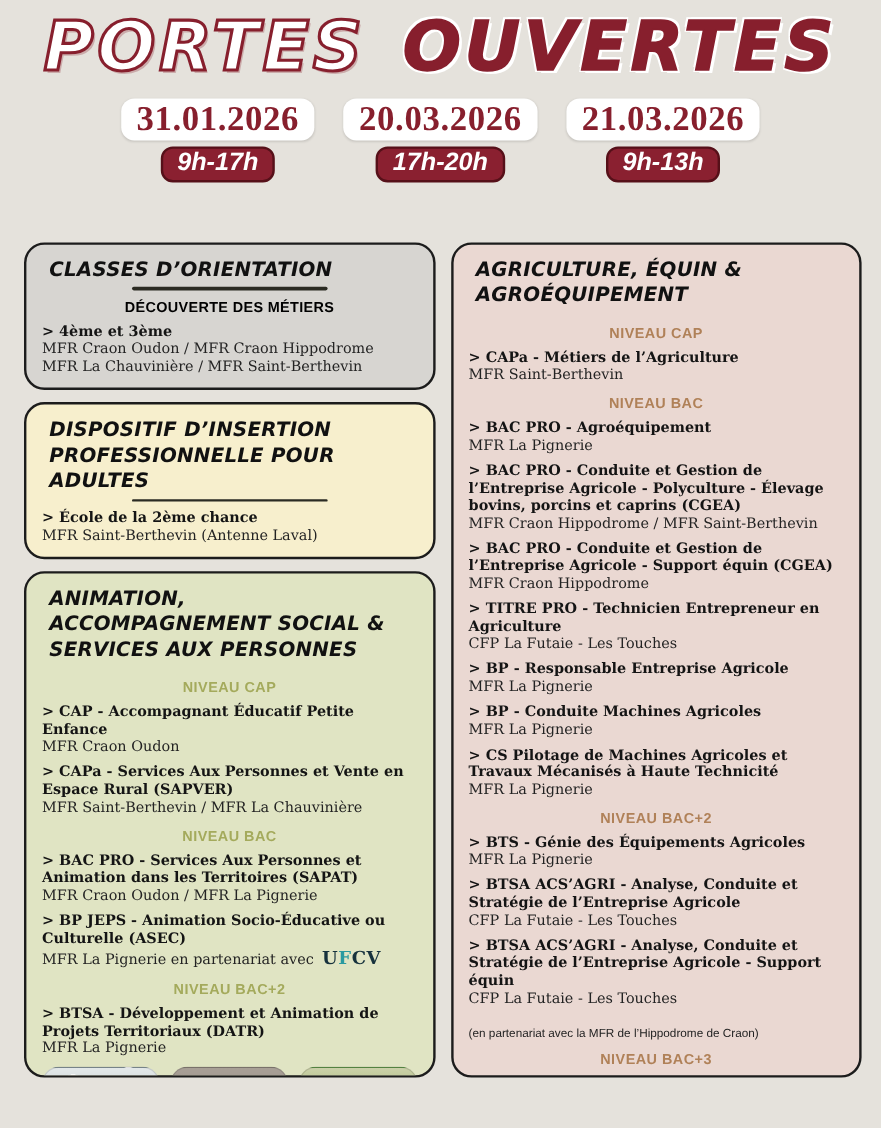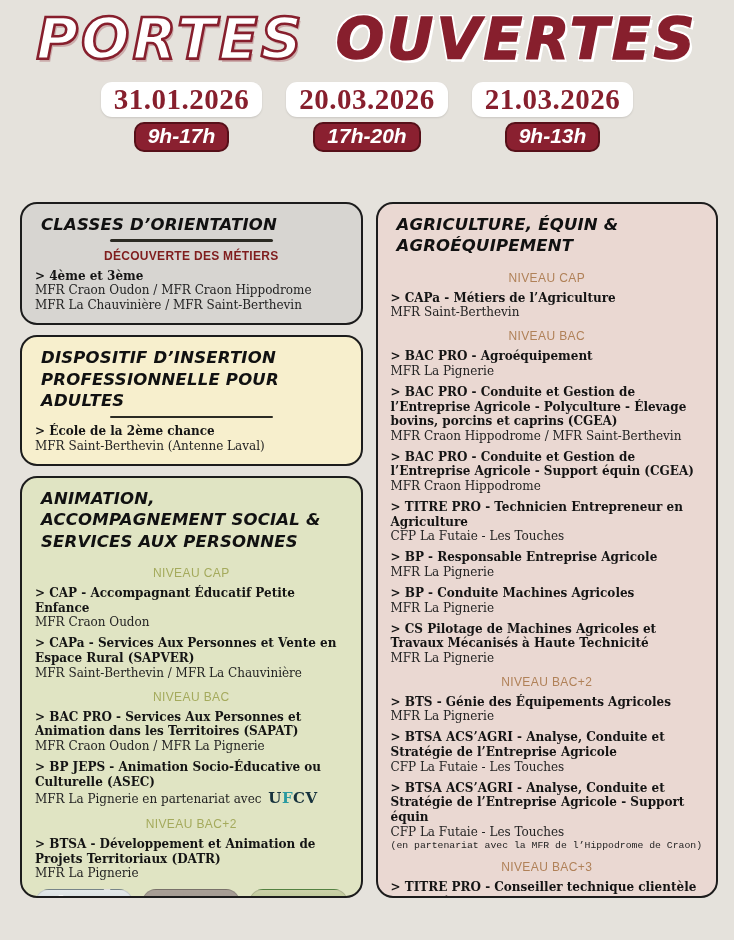--- a/index.html
+++ b/index.html
@@ -34,32 +34,32 @@
   .box-gray  { background:#d7d5d1; }
   .box-cream { background:#f7efcd; }
   .box-green { background:#e0e4c3; flex:1; display:flex; flex-direction:column; }
   .box-pink  { background:#ead8d2; flex:1; display:flex; flex-direction:column; }
 
   .box-title { font-family:"DejaVu Sans", sans-serif; font-weight:800; font-style:italic;
                text-align:left; font-size:16.5px; line-height:1.3; letter-spacing:.2px;
                color:#111; padding:2px 6px 0; }
   .title-rule { height:2.5px; background:#2b2b23; width:52%; margin:4px auto 1px; border-radius:2px; }
 
-  .subtitle { text-align:center; color:#7f1d1d; font-weight:bold; font-size:12px;
+  .subtitle { text-align:center; color:#000000; font-weight:bold; font-size:12px;
               letter-spacing:.3px; margin-top:7px; }
 
-  .niveau { text-align:center; font-weight:normal; font-size:12px; letter-spacing:.4px; margin-top:9px; }
+  .niveau { text-align:center; font-weight:bold; font-size:12px; letter-spacing:.4px; margin-top:9px; }
   .niveau-green { color:#a4aa5c; }
   .niveau-brown { color:#b08158; }
 
   .item { margin-top:6px; }
   .program  { font-family:"DejaVu Serif", serif; font-weight:bold; font-size:12px;
               line-height:1.22; color:#141414; }
   .location { font-family:"DejaVu Serif", serif; font-size:12px; line-height:1.25; color:#232323; }
-  .note { font-family:Liberation Mono, monospace; font-size:9.8px; line-height:1.2; color:#232323; }
+  .note { font-family:Liberation Sans, sans-serif; font-size:9.8px; line-height:1.2; color:#232323;margin-top:16px; }
 
   .ufcv { font-weight:bold; font-size:15px; letter-spacing:.5px; color:#17323d; margin-left:3px; }
   .ufcv .teal { color:#2a9aa0; }
 
   .photos { display:flex; gap:9px; margin-top:auto; padding-top:8px; flex-shrink:0; }
   .photo { flex:1; height:66px; border-radius:14px; border:1px solid rgba(0,0,0,.12); }
 
   .ph-kitchen { background:
       radial-gradient(ellipse 14% 30% at 26% 38%, #f7f8f8 0 99%, transparent 100%),
       radial-gradient(ellipse 20% 42% at 74% 58%, #fdfdfd 0 99%, transparent 100%),

